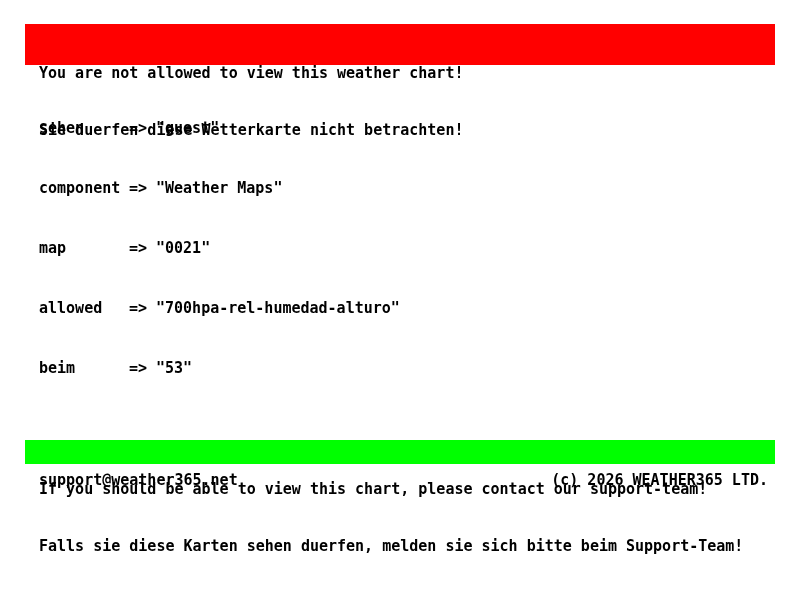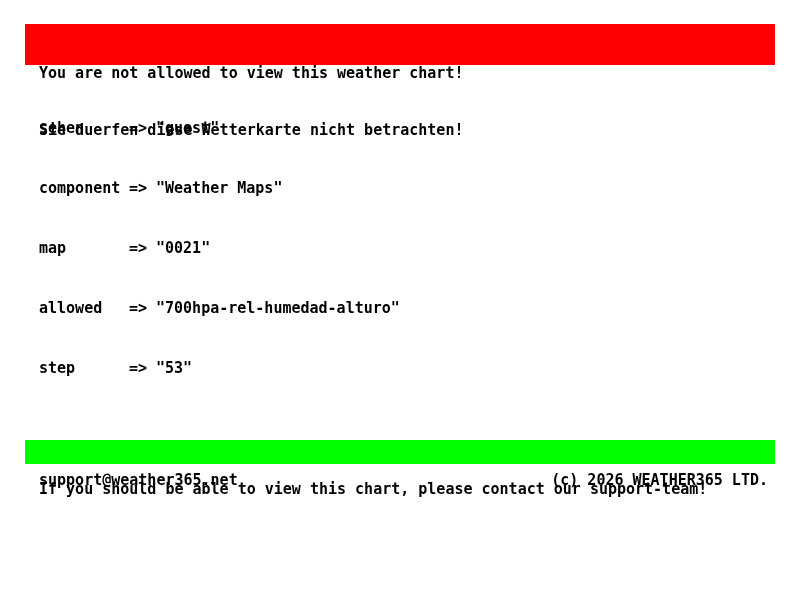--- a/index.html
+++ b/index.html
@@ -65,25 +65,26 @@
   <div class="banner banner-error" style="background: rgb(255, 0, 0);">
     <div>You are not allowed to view this weather chart!</div>
     <div>Sie duerfen diese Wetterkarte nicht betrachten!</div>
   </div>
 
   <div class="kv-block">
     <div class="kv-row"><span class="kv-key">sehen</span><span class="kv-arrow">=&gt;</span><span>"guest"</span></div>
     <div class="kv-row"><span class="kv-key">component</span><span class="kv-arrow">=&gt;</span><span>"Weather Maps"</span></div>
     <div class="kv-row"><span class="kv-key">map</span><span class="kv-arrow">=&gt;</span><span>"0021"</span></div>
     <div class="kv-row"><span class="kv-key">allowed</span><span class="kv-arrow">=&gt;</span><span>"700hpa-rel-humedad-alturo"</span></div>
-    <div class="kv-row"><span class="kv-key">step</span><span class="kv-arrow">=&gt;</span><span>"53"</span></div>
+    <div class="kv-row"><span class="kv-key">beim</span><span class="kv-arrow">=&gt;</span><span>"53"</span></div>
   </div>
 
   <div class="banner banner-info" style="background: rgb(0, 255, 0);">
     <div>If you should be able to view this chart, please contact our support-team!</div>
+    <div>Falls sie diese Karten sehen duerfen, melden sie sich bitte beim Support-Team!</div>
   </div>
 
   <div class="footer">
     <span>support@weather365.net</span>
     <span>(c) 2026 WEATHER365 LTD.</span>
   </div>
 
 </div>
 
 </body></html>

